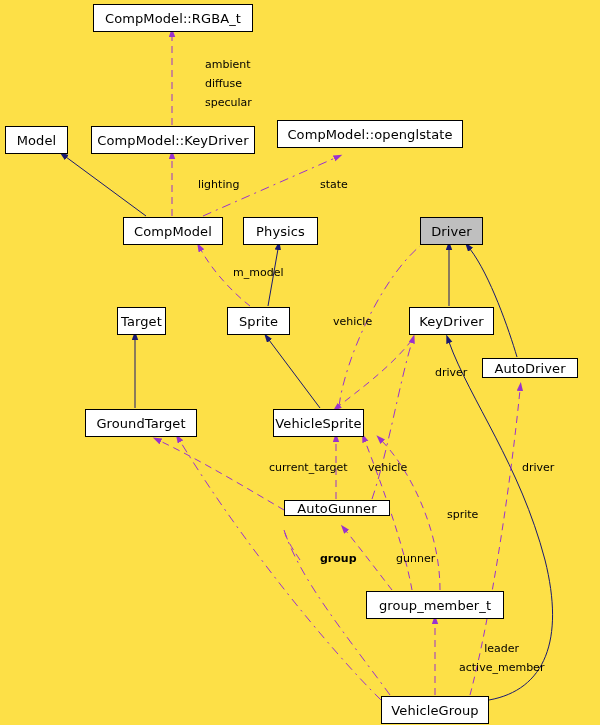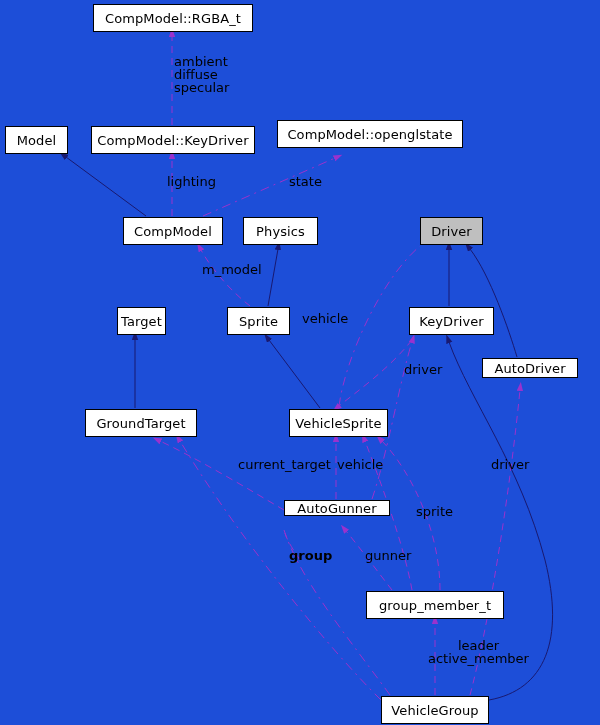--- a/index.html
+++ b/index.html
@@ -4,21 +4,21 @@
 <style>
   html, body {
     margin: 0;
     padding: 0;
     background: #ffffff;
   }
   #diagram-root {
     position: relative;
     width: 600px;
     height: 725px;
-    background: #1d4ed8;
+    background: #fde047;
     font-family: "DejaVu Sans", sans-serif;
     overflow: hidden;
   }
   svg#edges {
     position: absolute;
     left: 0;
     top: 0;
     width: 600px;
     height: 725px;
   }
@@ -34,25 +34,26 @@
     align-items: center;
     justify-content: center;
     white-space: nowrap;
     letter-spacing: 0.1px;
   }
   .node.highlight {
     background: #bfbfbf;
   }
   .edge-label {
     position: absolute;
-    font-size: 13px;
+    font-size: 11px;
     color: #000000;
     white-space: pre;
-    line-height: 13px;
+    line-height: 19px;
     background: transparent;
+    margin-left: 31px;
   }
   .edge-label.center { text-align: center; }
 </style>
 </head>
 <body>
 
 <div id="diagram-root">
 
   <svg id="edges" viewBox="0 0 600 725" xmlns="http://www.w3.org/2000/svg">
     <defs>
@@ -188,21 +189,21 @@
       </div>
       <div class="node" style="left: 409px; top: 307px; width: 85px; height: 28px;">
         <span>KeyDriver</span>
       </div>
       <div class="node" style="left: 482px; top: 358px; width: 96px; height: 20px;">
         <span>AutoDriver</span>
       </div>
       <div class="node" style="left: 79px; top: 409px; width: 112px; height: 28px; margin-left: 6px;">
         <span>GroundTarget</span>
       </div>
-      <div class="node" style="left: 289px; top: 409px; width: 99px; height: 28px;">
+      <div class="node" style="left: 273px; top: 409px; width: 91px; height: 28px;">
         <span>VehicleSprite</span>
       </div>
       <div class="node" style="left: 284px; top: 500px; width: 106px; height: 16px;">
         <span>AutoGunner</span>
       </div>
       <div class="node" style="left: 366px; top: 591px; width: 138px; height: 28px;">
         <span>group_member_t</span>
       </div>
       <div class="node" style="left: 381px; top: 696px; width: 108px; height: 28px;">
         <span>VehicleGroup</span>

